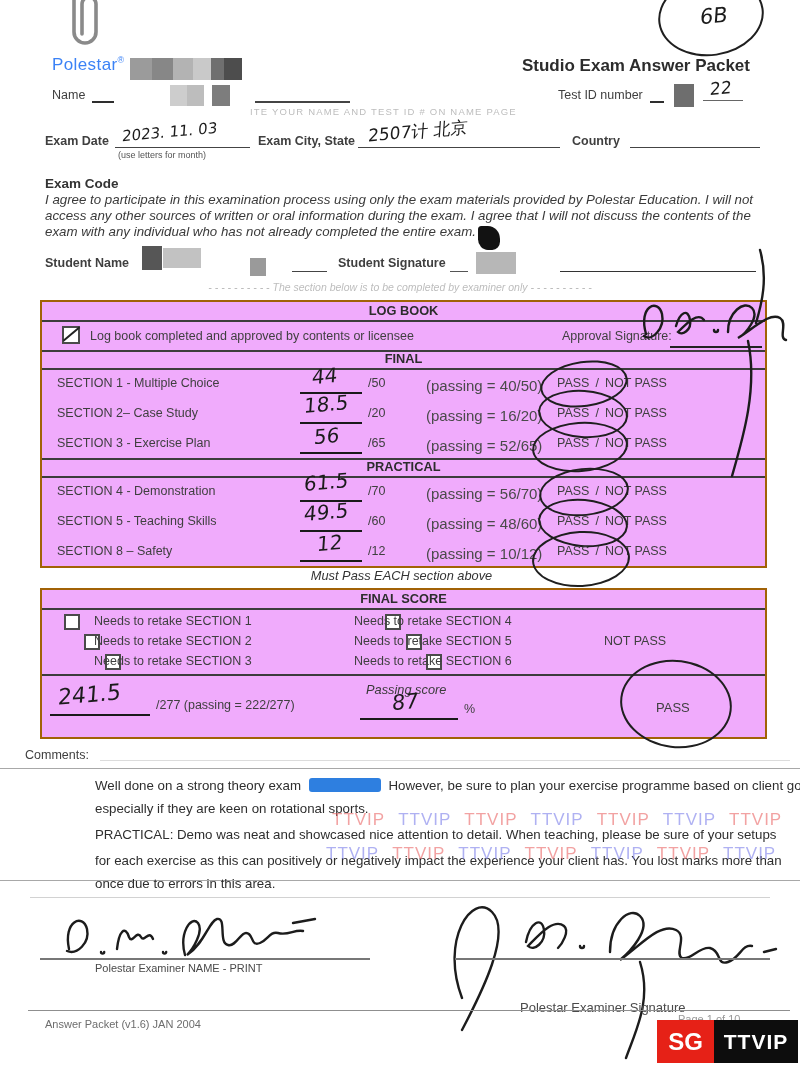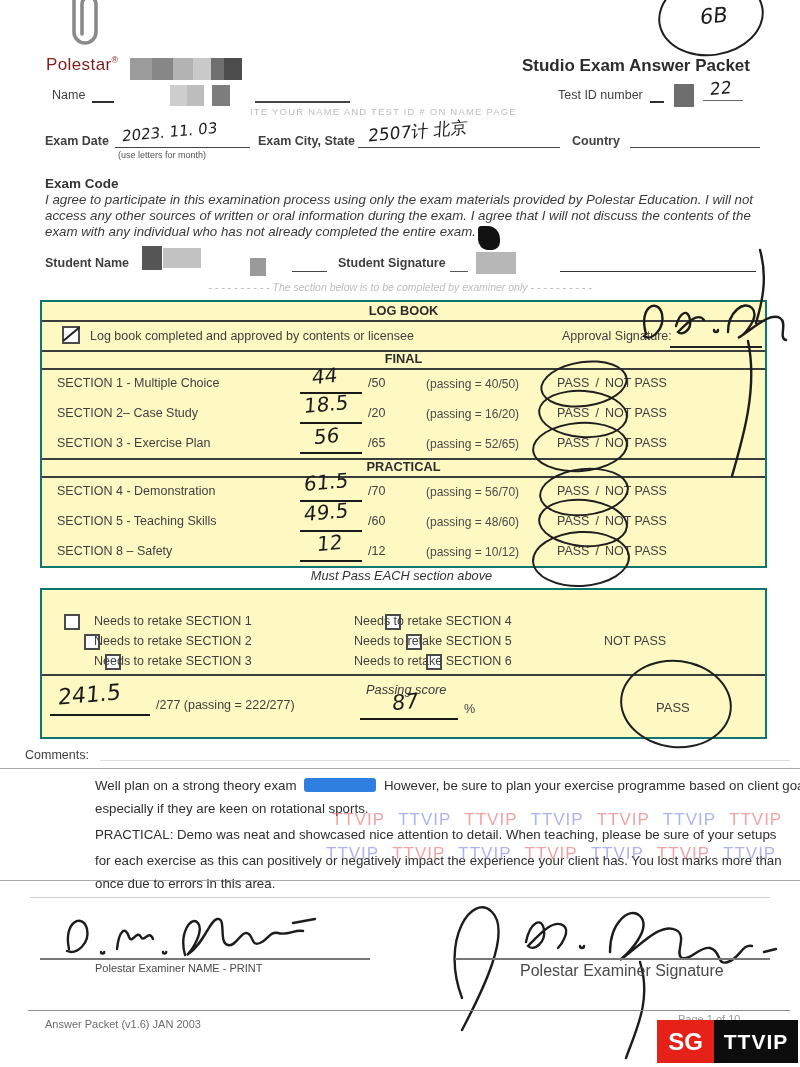--- a/index.html
+++ b/index.html
@@ -1,26 +1,26 @@
 <!DOCTYPE html>
 <html><head>
 <meta charset="utf-8">
 <style>
   html,body{margin:0;padding:0;background:#e9e9e9;}
   .page{position:relative;width:800px;height:1067px;background:#ffffff;margin:0 auto;
         font-family:"Liberation Sans",sans-serif;color:#3a3a3a;overflow:hidden;}
   .r{position:absolute;}
   .lbl{font-size:12.5px;font-weight:bold;color:#3f3f3f;white-space:nowrap;}
   .txt{font-size:12.5px;color:#3f3f3f;white-space:nowrap;}
-  .small{font-size:12px;color:#4a4a4a;white-space:nowrap;}
+  .small{font-size:15px;color:#4a4a4a;white-space:nowrap;}
   .hand{font-family:"DejaVu Sans",sans-serif;color:#1b1b1b;display:inline-block;
         transform:rotate(-5deg) skewX(-9deg);white-space:nowrap;}
   .uline{border-bottom:2px solid #2e2e2e;}
   .uline-thin{border-bottom:1.5px solid #555;}
-  .box{border:2px solid #0f766e;background:#fef9c3;}
+  .box{border:2px solid #a16207;background:#f0abfc;}
   .hdr{font-weight:bold;font-size:12.8px;text-align:center;color:#2d2d2d;
        border-bottom:2px solid #3c3c3c;line-height:17px;}
   .row{position:absolute;left:0;width:100%;height:30px;}
   .cb{width:14px;height:14px;border:2px solid #4a4a4a;display:inline-block;position:relative;background:#fff;}
   .cb.slash::after{content:"";position:absolute;left:-3px;top:5px;width:21px;border-top:2px solid #222;
        transform:rotate(-40deg);}
   .ellipse{position:absolute;border:2.6px solid #1f1f1f;border-radius:50%;}
   .redact{display:inline-block;position:absolute;}
   .wm{font-weight:normal;font-size:17px;letter-spacing:1px;white-space:nowrap;}
   .wm span{margin-right:13px;}
@@ -37,21 +37,21 @@
 
 <div class="page">
 
   <svg class="r" style="left:52px;top:-6px" width="60" height="64" viewBox="0 0 60 64">
     <path d="M22,0 v38 a11,11 0 0 0 22,0 V10 a7,7 0 0 0 -14,0 v30" fill="none" stroke="#8a8a8a" stroke-width="3.6" stroke-linecap="round"></path>
   </svg>
 
   <div class="r ellipse" style="left:658px;top:-24px;width:102px;height:76px;transform:rotate(-8deg);border-width:2.2px"></div>
   <div class="r hand" style="left:700px;top:4px;font-size:21px">6B</div>
 
-  <div class="r" style="left:46px;top:55px;font-size:17px;color:#7f1d1d;letter-spacing:.4px">
+  <div class="r" style="left:52px;top:55px;font-size:17px;color:#3b82f6;letter-spacing:.4px">
     <span>Polestar</span><sup style="font-size:9px">®</sup>
   </div>
   <div class="redact" style="left:130px;top:58px;width:112px;height:22px;background:linear-gradient(90deg,#9b9b9b 0 20%,#878787 20% 38%,#b3b3b3 38% 56%,#c9c9c9 56% 72%,#6f6f6f 72% 84%,#4d4d4d 84% 100%)"></div>
   <div class="r" style="left:450px;top:56px;width:300px;text-align:right;font-weight:bold;font-size:17px;color:#2c2c2c">Studio Exam Answer Packet</div>
 
   <div class="r txt" style="left:52px;top:88px">Name</div>
   <div class="r uline" style="left:92px;top:88px;width:22px;height:13px"></div>
   <div class="redact" style="left:170px;top:85px;width:34px;height:21px;background:linear-gradient(90deg,#cdcdcd 0 50%,#bdbdbd 50% 100%)"></div>
   <div class="redact" style="left:212px;top:85px;width:18px;height:21px;background:#7d7d7d"></div>
   <div class="r" style="left:255px;top:88px;width:95px;height:13px;border-bottom:2px solid #444"></div>
@@ -168,20 +168,21 @@
       <path d="M86,82 a2,2 0 1 0 4,0"></path>
       <path d="M100,84 C100,64 116,52 124,60 C132,68 118,86 110,90 C126,80 142,64 152,70 C160,75 150,90 158,92"></path>
       <path d="M120,93 C130,140 115,190 104,228"></path>
       <path d="M132,2 C140,30 134,55 128,75"></path>
     </g>
   </svg>
 
   <div class="r" style="left:40px;top:568px;width:723px;text-align:center;font-style:italic;font-size:12.8px;color:#333">Must Pass EACH section above</div>
 
   <div class="r box" style="left:40px;top:588px;width:723px;height:147px">
+    <div class="hdr r" style="left:0;top:0;width:100%;height:18px">FINAL SCORE</div>
 
     <div class="r" style="left:0;top:18px;width:100%;height:66px;border-bottom:2px solid #3c3c3c">
       <span class="cb r" style="left:22px;top:6px;width:12px;height:12px"></span>
       <span class="txt r" style="left:52px;top:6px">Needs to retake SECTION 1</span>
       <span class="cb r" style="left:22px;top:26px;width:12px;height:12px"></span>
       <span class="txt r" style="left:52px;top:26px">Needs to retake SECTION 2</span>
       <span class="cb r" style="left:22px;top:46px;width:12px;height:12px"></span>
       <span class="txt r" style="left:52px;top:46px">Needs to retake SECTION 3</span>
       <span class="cb r" style="left:282px;top:6px;width:12px;height:12px"></span>
       <span class="txt r" style="left:312px;top:6px">Needs to retake SECTION 4</span>
@@ -204,21 +205,21 @@
       <span class="ellipse" style="left:578px;top:-14px;width:108px;height:84px;transform:rotate(7deg)"></span>
     </div>
   </div>
 
   <div class="r txt" style="left:25px;top:748px">Comments:</div>
   <div class="r" style="left:100px;top:748px;width:690px;height:12px;border-bottom:1px solid #dcdcdc"></div>
   <div class="r" style="left:0;top:768px;width:800px;border-top:1.5px solid #a8a8a8"></div>
   <div class="r" style="left:0;top:880px;width:800px;border-top:1.5px solid #a8a8a8"></div>
 
   <div class="r comment-line" style="left:95px;top:778px">
-    <span>Well plan on a strong theory exam</span>
+    <span>Well done on a strong theory exam</span>
     <span style="display:inline-block;width:72px;height:14px;background:#2e7fe0;border-radius:3px;vertical-align:-2px;margin:0 4px"></span>
     <span>However, be sure to plan your exercise programme based on client goals</span>
   </div>
   <div class="r comment-line" style="left:95px;top:827px">PRACTICAL: Demo was neat and showcased nice attention to detail. When teaching, please be sure of your setups</div>
   <div class="r comment-line" style="left:95px;top:801px">especially if they are keen on rotational sports.</div>
   <div class="r comment-line" style="left:95px;top:853px">for each exercise as this can positively or negatively impact the experience your client has. You lost marks more than</div>
   <div class="r comment-line" style="left:95px;top:876px">once due to errors in this area.</div>
 
   <div class="r wm" style="left:332px;top:810px">
     <span class="wm-r">TTVIP</span><span class="wm-b">TTVIP</span><span class="wm-r">TTVIP</span><span class="wm-b">TTVIP</span><span class="wm-r">TTVIP</span><span class="wm-b">TTVIP</span><span class="wm-r">TTVIP</span>
@@ -246,24 +247,24 @@
     <g fill="none" stroke="#1c1c1c" stroke-width="2.4" stroke-linecap="round">
       <path d="M32,118 C10,60 42,12 62,32 C82,52 52,112 32,150"></path>
       <path d="M96,62 C100,42 112,36 114,50 C116,62 104,72 98,66 C110,54 124,38 134,46 C140,51 132,64 128,68"></path>
       <path d="M150,66 a2,2 0 1 0 4,0"></path>
       <path d="M180,72 C180,42 200,26 210,36 C222,48 200,72 190,80 C210,66 230,42 246,50 C258,56 244,74 252,78 C260,81 270,66 280,68 C292,71 286,86 298,82 C310,78 312,64 322,66"></path>
       <path d="M334,72 l12,-3"></path>
       <path d="M210,82 C222,120 206,150 196,178"></path>
     </g>
   </svg>
   <div class="r" style="left:455px;top:958px;width:315px;border-top:2px solid #777"></div>
-  <div class="r small" style="left:520px;top:962px;font-size:16px">Polestar Examiner Signature</div>
+  <div class="r small" style="left:520px;top:1000px;font-size:13px">Polestar Examiner Signature</div>
 
   <div class="r" style="left:28px;top:1010px;width:762px;border-top:1.5px solid #8f8f8f"></div>
-  <div class="r" style="left:45px;top:1018px;font-size:11px;color:#6d6d6d">Answer Packet (v1.6) JAN 2003</div>
+  <div class="r" style="left:45px;top:1018px;font-size:11px;color:#6d6d6d">Answer Packet (v1.6) JAN 2004</div>
   <div class="r" style="left:678px;top:1013px;font-size:11px;color:#9a9a9a">Page 1 of 10</div>
 
   <div class="r" style="left:657px;top:1020px;display:flex;height:43px">
     <div style="width:57px;background:#e62117;color:#fff;font-weight:bold;font-size:24px;display:flex;align-items:center;justify-content:center">
       <span>SG</span>
     </div>
     <div style="width:84px;background:#0d0d0d;color:#fff;font-weight:bold;font-size:21px;letter-spacing:1px;display:flex;align-items:center;justify-content:center">
       <span>TTVIP</span>
     </div>
   </div>

